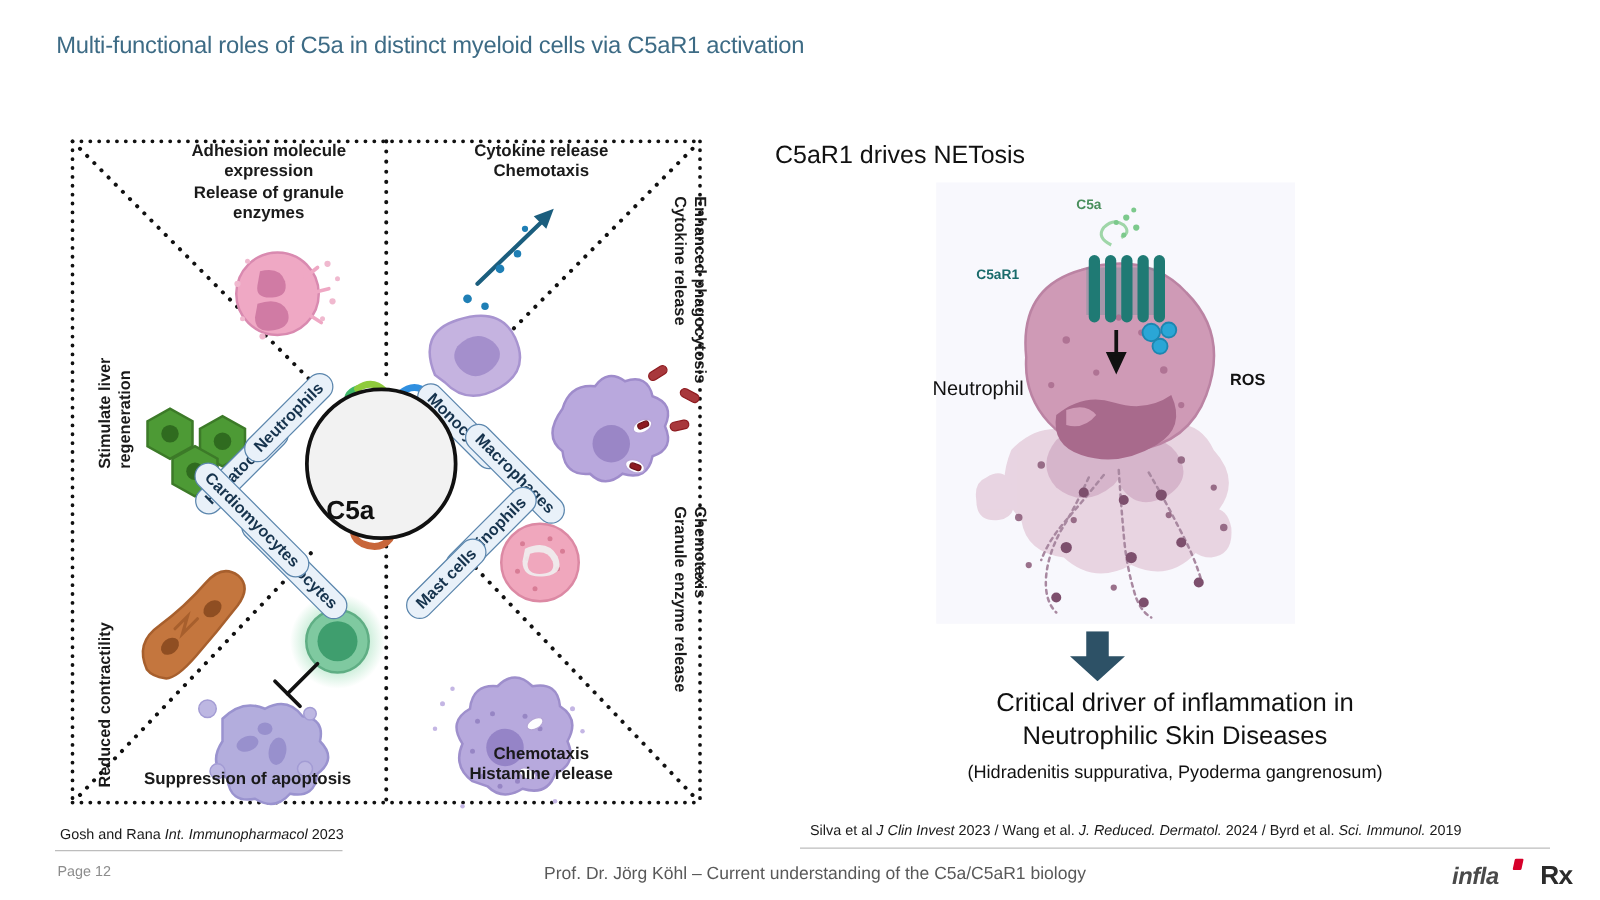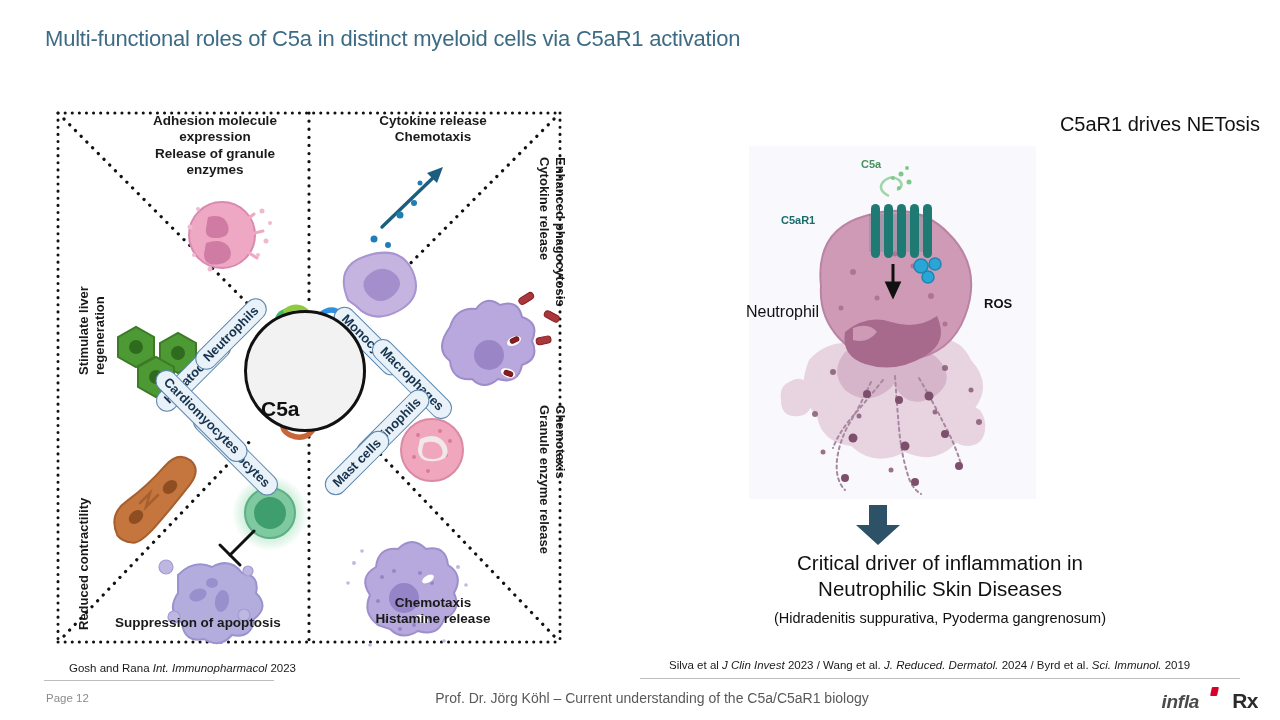--- a/index.html
+++ b/index.html
@@ -9,21 +9,21 @@
     background:#ffffff;
     font-family:"Liberation Sans", sans-serif;
     position:relative;
     overflow:hidden;
   }
   #slide { position:absolute; inset:0; }
 
   
   #title {
     position:absolute; left:45px; top:26px; width:1100px;
-    font-size:22px; color:#3d6b85; letter-spacing:-0.2px;
+    font-size:19px; color:#3d6b85; letter-spacing:-0.2px;
     white-space:nowrap;
   }
 
   
   #left-panel { position:absolute; left:48px; top:105px; width:522px; height:545px; }
   #radial-diagram { position:absolute; inset:0; }
   #radial-diagram svg { position:absolute; inset:0; }
 
   .quad-text {
     position:absolute; text-align:center;
@@ -52,21 +52,21 @@
     z-index:5;
   }
   #c5a-label {
     position:absolute; left:14px; bottom:8px;
     font-size:21px; font-weight:bold; color:#111;
   }
 
   
   #right-panel { position:absolute; left:620px; top:105px; width:640px; height:545px; }
   #net-title {
-    position:absolute; left:0; top:8px; width:640px; text-align:right;
+    position:absolute; left:0; top:8px; width:640px; text-align:left;
     font-size:20px; color:#111;
   }
   #net-figure {
     position:absolute; left:129px; top:41px; width:287px; height:353px;
     background:#f8f8fd;
   }
   #net-figure svg { position:absolute; inset:0; }
   .netlabel { position:absolute; font-weight:bold; color:#1a6b6b; font-size:11px; }
   #label-neutrophil {
     position:absolute; left:126px; top:198px;
@@ -82,21 +82,21 @@
   #concl-1 {
     position:absolute; left:0; top:445px; width:640px; text-align:center;
     font-size:20.5px; color:#111; line-height:1.28;
   }
   #concl-sub {
     position:absolute; left:0; top:505px; width:640px; text-align:center;
     font-size:14.5px; color:#111;
   }
 
   
-  .cite { position:absolute; font-size:11.5px; color:#1a1a1a; white-space:nowrap;margin-left:21px; }
+  .cite { position:absolute; font-size:11.5px; color:#1a1a1a; white-space:nowrap; }
   #cite-left  { left:48px;  top:662px; }
   #cite-right { left:648px; top:659px; }
   .cite i { font-style:italic; }
   .rule { position:absolute; height:1px; background:#bdbdbd; }
   #rule-left  { left:44px;  top:680px; width:230px; }
   #rule-right { left:640px; top:678px; width:600px; }
 
   
   #page-num {
     position:absolute; left:46px; top:692px;

